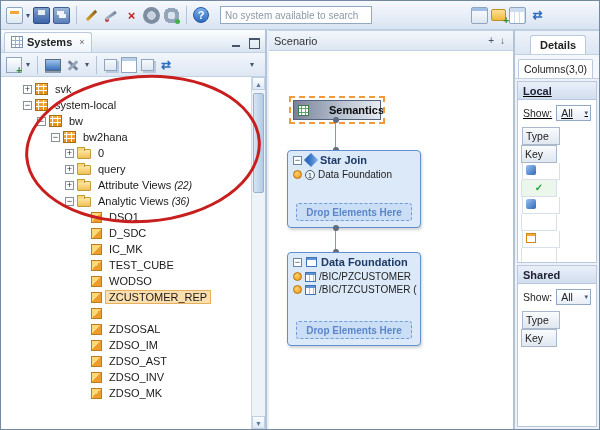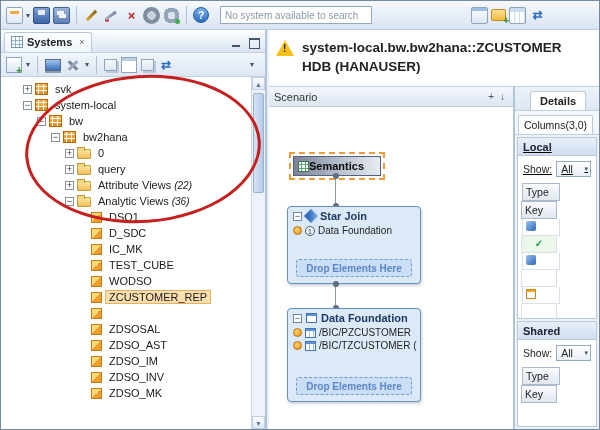--- a/index.html
+++ b/index.html
@@ -92,21 +92,21 @@
   .warnicon::before{content:"";position:absolute;left:0;top:0;border-left:9px solid transparent;border-right:9px solid transparent;border-bottom:16px solid #f7c21c;}
   .warnicon::after{content:"!";position:absolute;left:7px;top:3px;font-size:10px;font-weight:bold;color:#222;}
   .etitle{font-size:13.5px;font-weight:bold;color:#222;line-height:19px;white-space:nowrap;overflow:hidden;}
   .econtent{flex:1;display:flex;min-height:0;}
 
   
   .scenario{width:246px;flex:none;border-right:2px solid #b2c3d8;display:flex;flex-direction:column;border-top:1px solid #c2d1e2;}
   .schead{height:20px;flex:none;background:linear-gradient(#f3f7fc,#dce6f2);border-bottom:1px solid #c2d1e2;display:flex;align-items:center;padding:0 5px;font-size:11px;color:#333;}
   .scic{font-size:10px;color:#44546a;padding:0 3px;}
   .canvas{flex:1;position:relative;background:#fff;overflow:hidden;}
-  .semantics{position:absolute;left:24px;top:49px;width:88px;height:20px;display:flex;align-items:center;gap:0;padding:0 4px;background:linear-gradient(90deg,#79829a,#b9c2d0 55%,#e7ebf1);border:1px solid #56617a;font-size:11px;font-weight:bold;color:#0c0c0c;outline:2px dashed #f09a3c;outline-offset:2px;}
+  .semantics{position:absolute;left:24px;top:49px;width:88px;height:20px;display:flex;align-items:center;gap:20px;padding:0 4px;background:linear-gradient(90deg,#79829a,#b9c2d0 55%,#e7ebf1);border:1px solid #56617a;font-size:11px;font-weight:bold;color:#0c0c0c;outline:2px dashed #f09a3c;outline-offset:2px;}
   .sem-ic{width:11px;height:11px;flex:none;background:#fff;box-shadow:inset 0 0 0 1px #3f7a4a;background-image:repeating-linear-gradient(90deg,transparent 0 3px,#58a868 3px 4px),repeating-linear-gradient(transparent 0 3px,#58a868 3px 4px);}
   .conn{position:absolute;left:66px;width:1px;background:#8a97a8;}
   .conn::before,.conn::after{content:"";position:absolute;left:-2.5px;width:6px;height:6px;border-radius:50%;background:#5f6c7d;}
   .conn::before{top:-3px;}
   .conn::after{bottom:-3px;}
   .conn.c1{top:69px;height:30px;}
   .conn.c2{top:177px;height:24px;}
   .node{position:absolute;left:18px;width:134px;border:1px solid #5f8fd0;border-radius:4px;background:#dcе9f8;background:#dce9f8;box-shadow:1px 2px 3px rgba(0,0,0,.18);}
   .node.starjoin{top:99px;height:78px;}
   .node.datafoundation{top:201px;height:94px;}
@@ -279,26 +279,26 @@
             <span class="ic cube"></span>
           </div>
           <div class="trow" style="padding-left: 78px;">
             <span class="expspace"></span>
             <span class="ic cube"></span>
             <span class="tlabel">ZDSOSAL</span>
           </div>
           <div class="trow" style="padding-left: 78px;">
             <span class="expspace"></span>
             <span class="ic cube"></span>
+            <span class="tlabel">ZDSO_IM</span>
+          </div>
+          <div class="trow" style="padding-left: 78px;">
+            <span class="expspace"></span>
+            <span class="ic cube"></span>
             <span class="tlabel">ZDSO_AST</span>
-          </div>
-          <div class="trow" style="padding-left: 78px;">
-            <span class="expspace"></span>
-            <span class="ic cube"></span>
-            <span class="tlabel">ZDSO_IM</span>
           </div>
           <div class="trow" style="padding-left: 78px;">
             <span class="expspace"></span>
             <span class="ic cube"></span>
             <span class="tlabel">ZDSO_INV</span>
           </div>
           <div class="trow" style="padding-left: 78px;">
             <span class="expspace"></span>
             <span class="ic cube"></span>
             <span class="tlabel">ZDSO_MK</span>
@@ -307,27 +307,20 @@
       <div class="vscroll">
         <span class="sarr up">▲</span>
         <span class="sthumb"></span>
         <span class="sarr down">▼</span>
       </div>
     </div>
     <div class="red-ellipse"></div>
   </div>
 
   <div class="editor">
-    <div class="eheader">
-      <span class="warnicon"></span>
-      <div class="etitle">
-        <div>system-local.bw.bw2hana::ZCUSTOMER</div>
-        <div>HDB (HANAUSER)</div>
-      </div>
-    </div>
     <div class="econtent">
 
       <div class="scenario">
         <div class="schead">
           <span>Scenario</span>
           <span class="flex-sp"></span>
           <span class="scic">+</span>
           <span class="scic">↓</span>
         </div>
         <div class="canvas">

